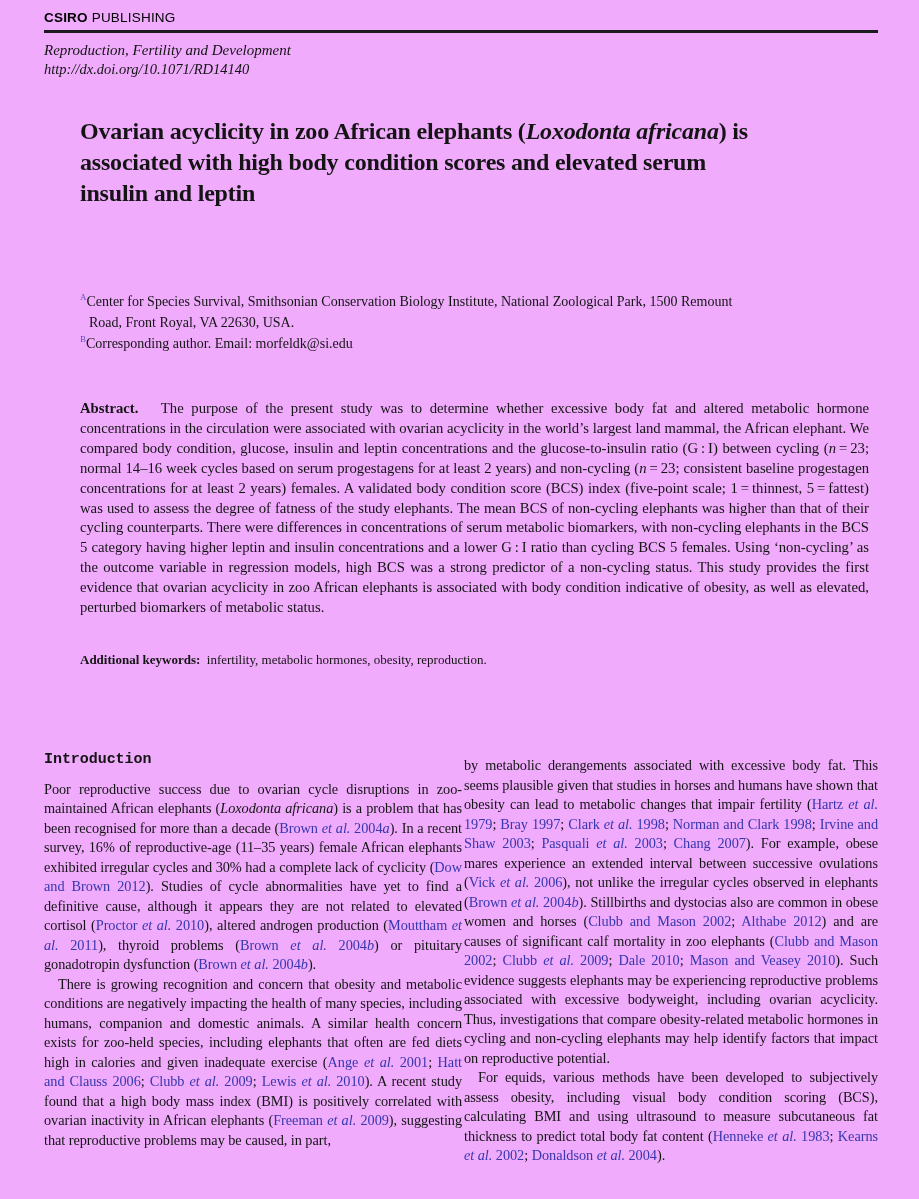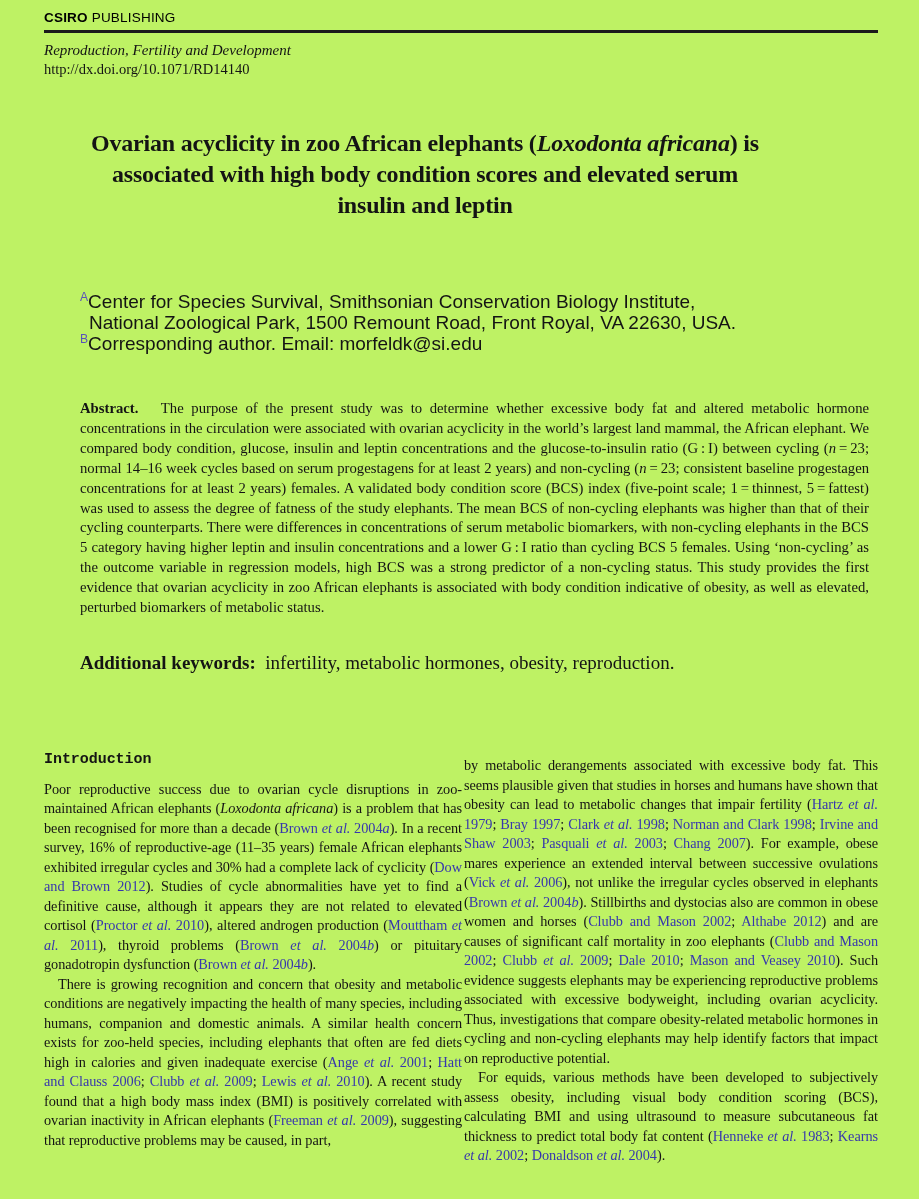--- a/index.html
+++ b/index.html
@@ -1,39 +1,39 @@
 <!DOCTYPE html>
 <html><head>
 <meta charset="utf-8">
 <style>
   html,body{margin:0;padding:0;background:#ffffff;}
   body{width:919px;height:1199px;font-family:"Liberation Serif",serif;color:#141414;}
-  .page{position:relative;width:919px;height:1199px;background:#bef264;overflow:hidden;}
+  .page{position:relative;width:919px;height:1199px;background:#f0abfc;overflow:hidden;}
 
   
   .header{position:absolute;left:44px;top:10px;width:834px;}
   .publisher{font-family:"Liberation Sans",sans-serif;font-size:13.5px;color:#000;letter-spacing:.2px;}
   .publisher .pub-bold{font-weight:bold;}
   .header-rule{height:3px;background:#1b1b1b;margin-top:5px;}
   .journal-name{font-style:italic;font-size:15px;margin-top:9px;}
-  .article-doi{font-size:14.5px;margin-top:2px;}
+  .article-doi{font-size:14.5px;margin-top:2px;font-style:italic;}
 
   
-  .article-title{position:absolute;left:80px;top:112px;width:690px;
-    font-size:24px;line-height:31px;font-weight:bold;letter-spacing:-.2px;text-align:center;}
+  .article-title{position:absolute;left:80px;top:100px;width:690px;
+    font-size:24px;line-height:31px;font-weight:bold;letter-spacing:-.2px;}
   .author-line{position:absolute;left:80px;top:247px;width:700px;
     font-family:"Liberation Sans",sans-serif;font-style:italic;font-size:17px;}
   .affils{position:absolute;left:80px;top:292px;width:660px;
-    font-family:Liberation Sans, sans-serif;font-size:19px;line-height:20.5px;}
+    font-family:Liberation Serif, serif;font-size:14px;line-height:20.5px;}
   .affil{padding-left:9px;text-indent:-9px;margin:0 0 1px 0;}
 
   
   .abstract-paragraph{position:absolute;left:80px;top:399px;width:789px;
     font-size:14.7px;line-height:19.9px;text-align:justify;}
-  .keywords-line{position:absolute;left:80px;top:652px;width:789px;font-size:19px;}
+  .keywords-line{position:absolute;left:80px;top:652px;width:789px;font-size:13px;}
   .received-line{position:absolute;left:80px;top:691px;width:789px;font-size:15px;}
 
   
   .col{position:absolute;font-size:14.3px;line-height:19.5px;text-align:justify;letter-spacing:-.05px;}
   .col-left{left:44px;top:750px;width:418px;}
   .col-right{left:464px;top:756px;width:414px;}
   .section-heading{font-family:Liberation Mono, monospace;font-weight:bold;
     font-size:15px;margin:0 0 10px 0;text-align:left;}
   .col p{margin:0;}
   .col p.indent{text-indent:14px;}

